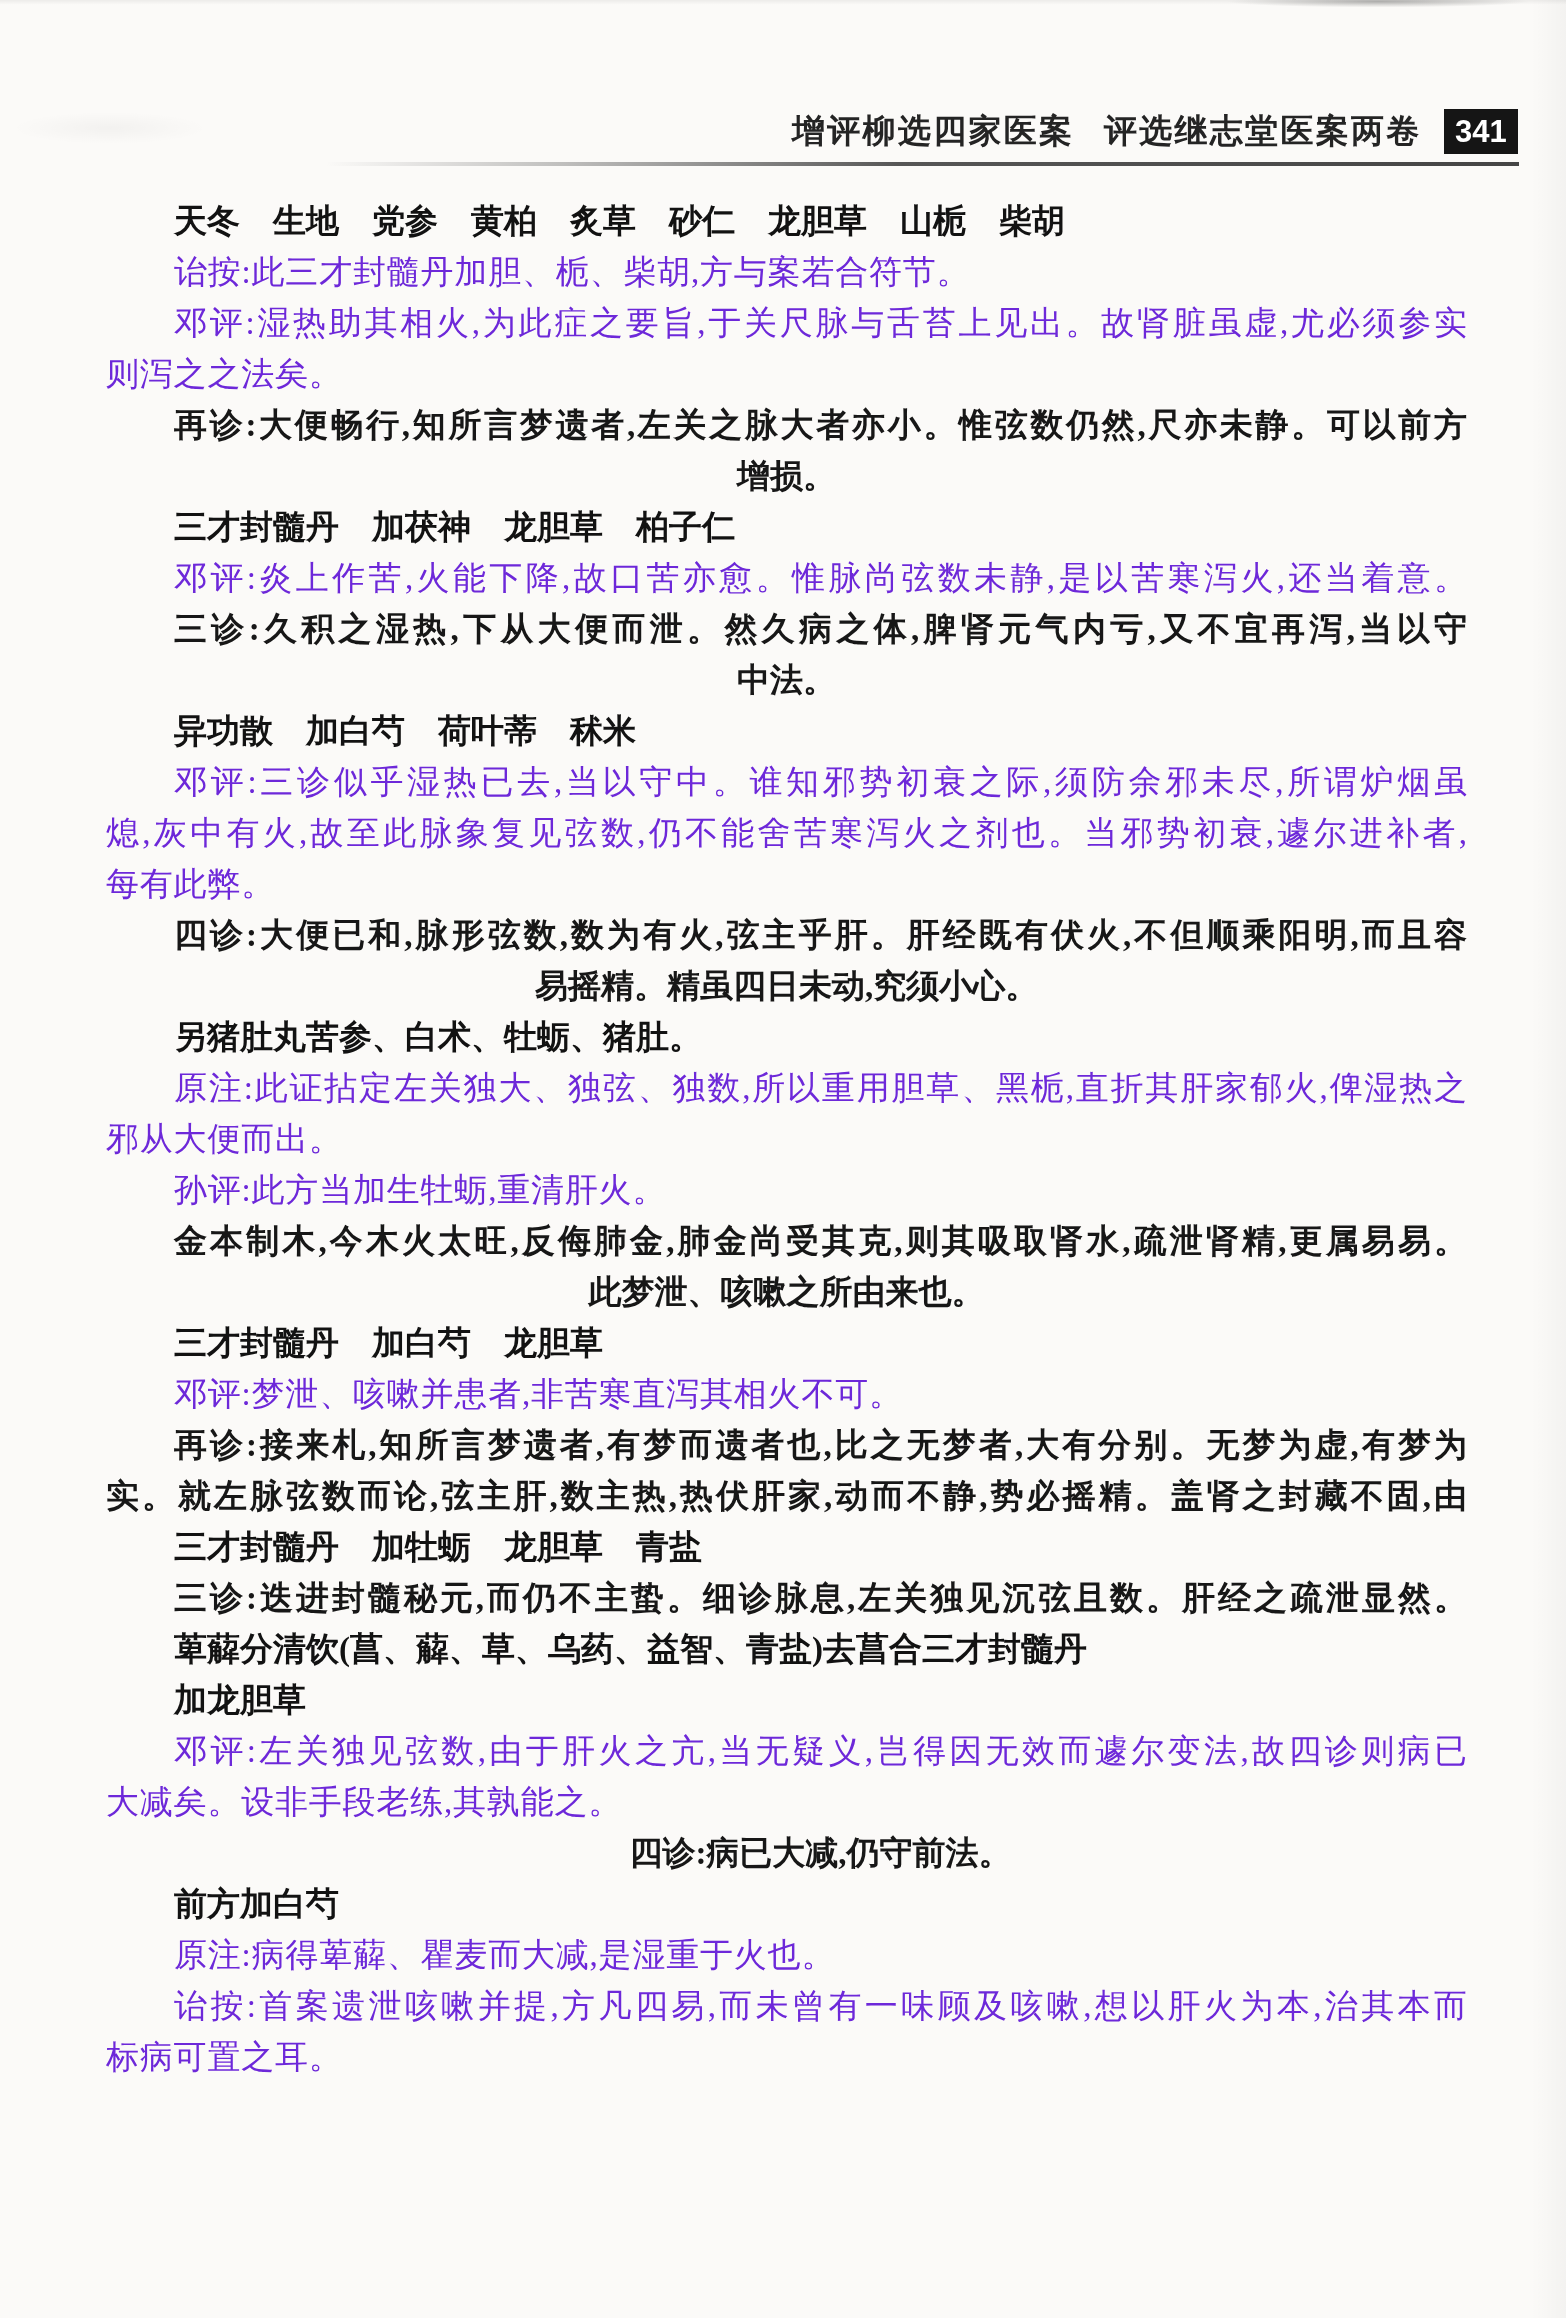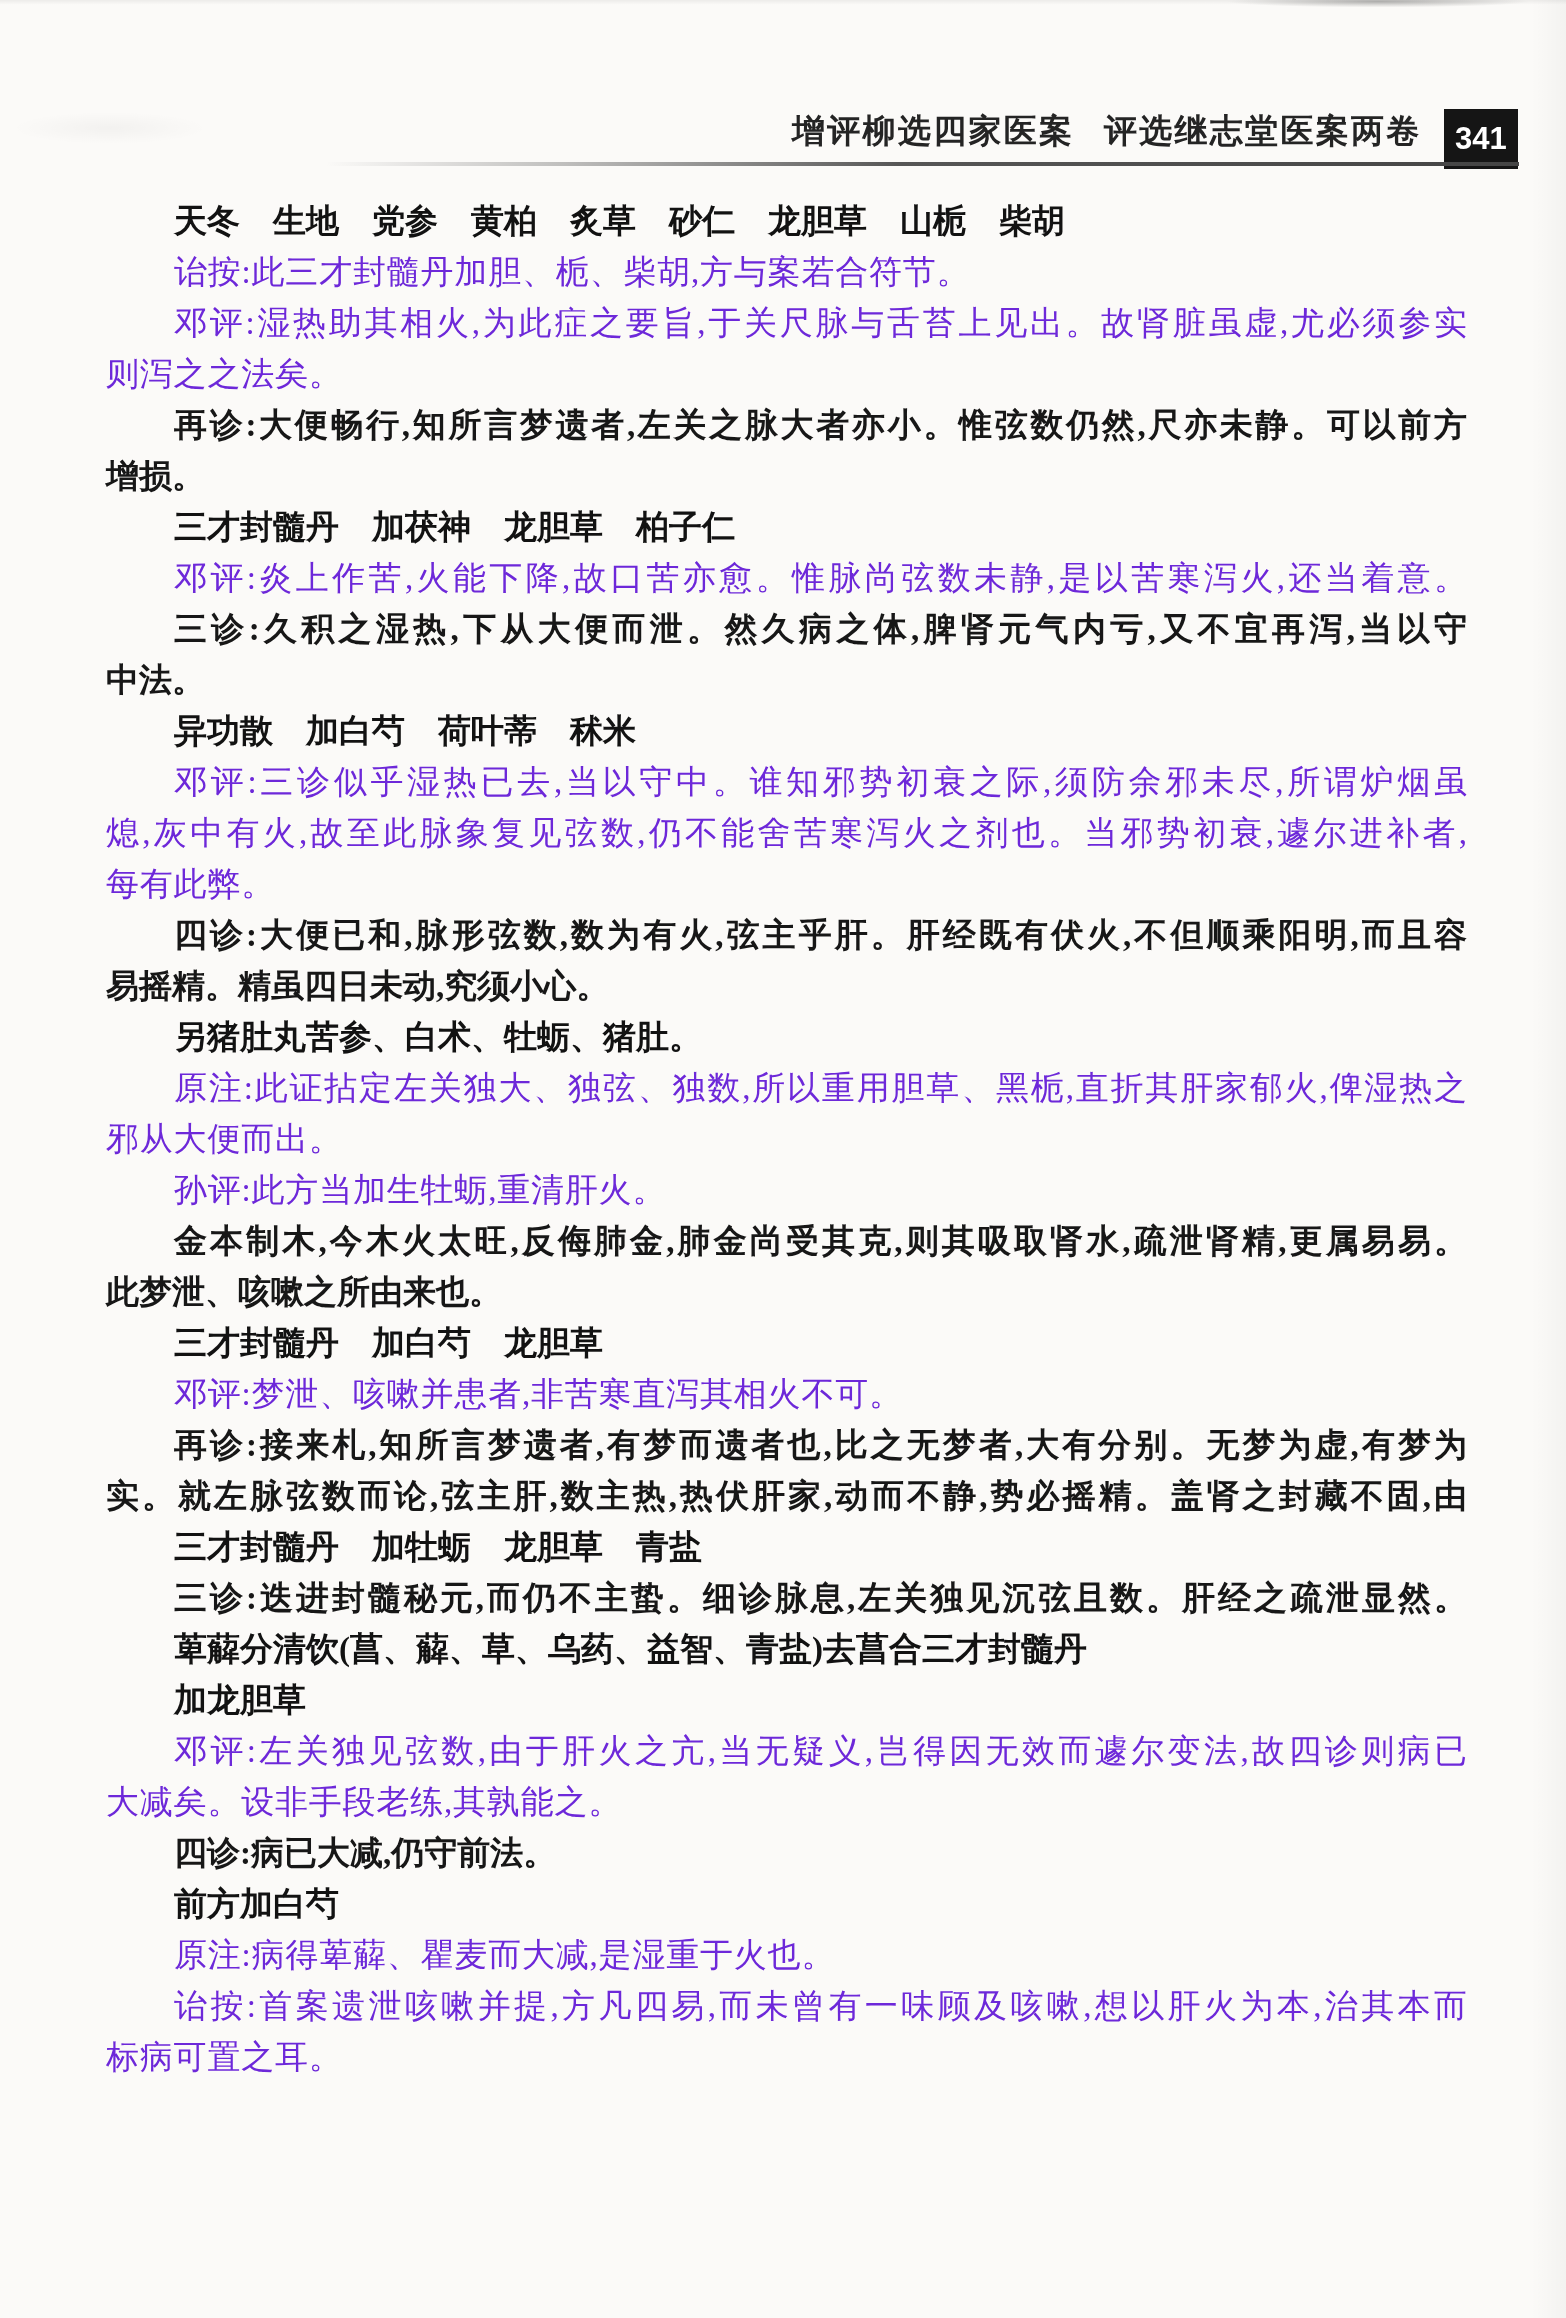--- a/index.html
+++ b/index.html
@@ -27,41 +27,41 @@
   .hdr{
     position:absolute;top:109px;right:48px;
     display:flex;align-items:flex-start;gap:22px;
   }
   .titles{
     font-size:33px;font-weight:700;letter-spacing:2.3px;color:#242424;
     white-space:nowrap;
   }
   .titles .t2{margin-left:29.5px;}
   .badge{
-    min-width:65px;height:60px;padding:0 4.7px;
+    min-width:65px;height:45px;padding:0 4.7px;
     background:#151515;color:#fff;
     font-family:"Liberation Sans","DejaVu Sans",sans-serif;
     font-weight:700;font-size:31px;
     display:flex;align-items:center;justify-content:center;
   }
   .rule{
     position:absolute;top:162px;left:326px;right:47px;height:3.9px;
     background:linear-gradient(to right,
       rgba(100,100,100,0), rgba(100,100,100,.4) 20%, #565656 48%, #454545 100%);
   }
 
   
   .bodytext{
     position:absolute;top:196px;left:87px;right:99px;
     font-size:33px;line-height:51px;margin-left:19px;
   }
   .ln{height:51px;}
   .ind{text-indent:68px;}
   .full{text-align:justify;text-align-last:justify;}
-  .cs{font-weight:700;color:#171717;}   
+  .cs{font-weight:700;color:#171717;text-align:center;}   
   .rx{font-weight:700;color:#121212;}   
   .cm{font-weight:400;color:#6d28d9;}   
   .cm:not(.full){letter-spacing:0.8px;}
 </style>
 </head>
 <body>
 
 <div class="page">
 
   <header class="hdr">

